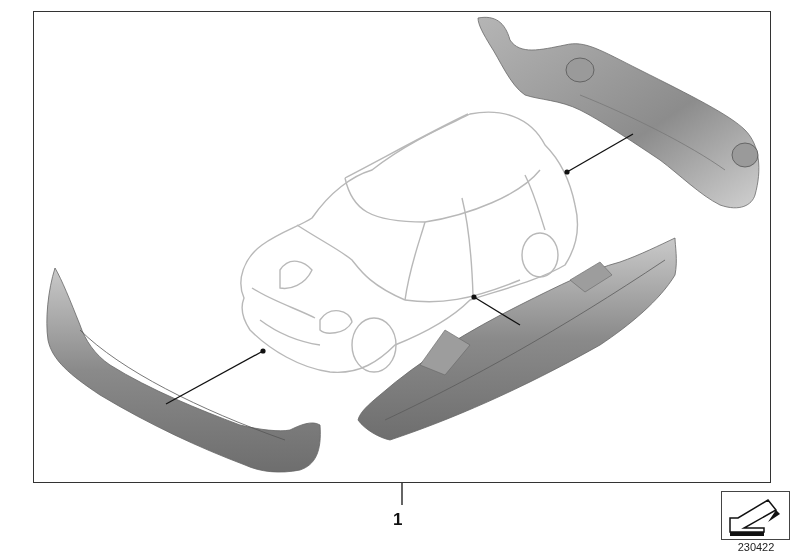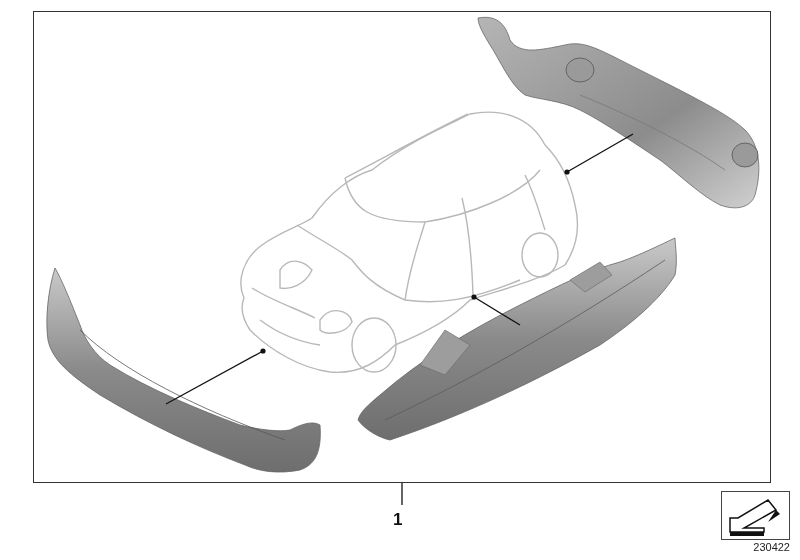--- a/index.html
+++ b/index.html
@@ -1,21 +1,21 @@
 <!DOCTYPE html>
 <html><head>
 <meta charset="utf-8">
 <style>
   html,body{margin:0;padding:0;background:#fff;}
   body{width:800px;height:560px;position:relative;overflow:hidden;font-family:"Liberation Sans",sans-serif;}
   .frame{position:absolute;left:33px;top:11px;width:738px;height:472px;border:1.5px solid #333;box-sizing:border-box;}
   svg.art{position:absolute;left:0;top:0;}
   .callout{position:absolute;left:393px;top:510px;font-size:17px;font-weight:bold;color:#111;}
   .icon-box{position:absolute;left:721px;top:491px;width:69px;height:49px;border:1px solid #444;box-sizing:border-box;background:#fff;}
-  .diagram-id{position:absolute;left:722px;top:541px;width:68px;text-align:right;font-size:11px;color:#222;}
+  .diagram-id{position:absolute;left:722px;top:541px;width:68px;text-align:center;font-size:11px;color:#222;}
 </style>
 </head>
 <body>
 
 <div class="frame"></div>
 
 <svg class="art" width="800" height="560" viewBox="0 0 800 560">
   <defs>
     <linearGradient id="pg" x1="0" y1="0" x2="0" y2="1">
       <stop offset="0" stop-color="#c9c9c9"></stop>

